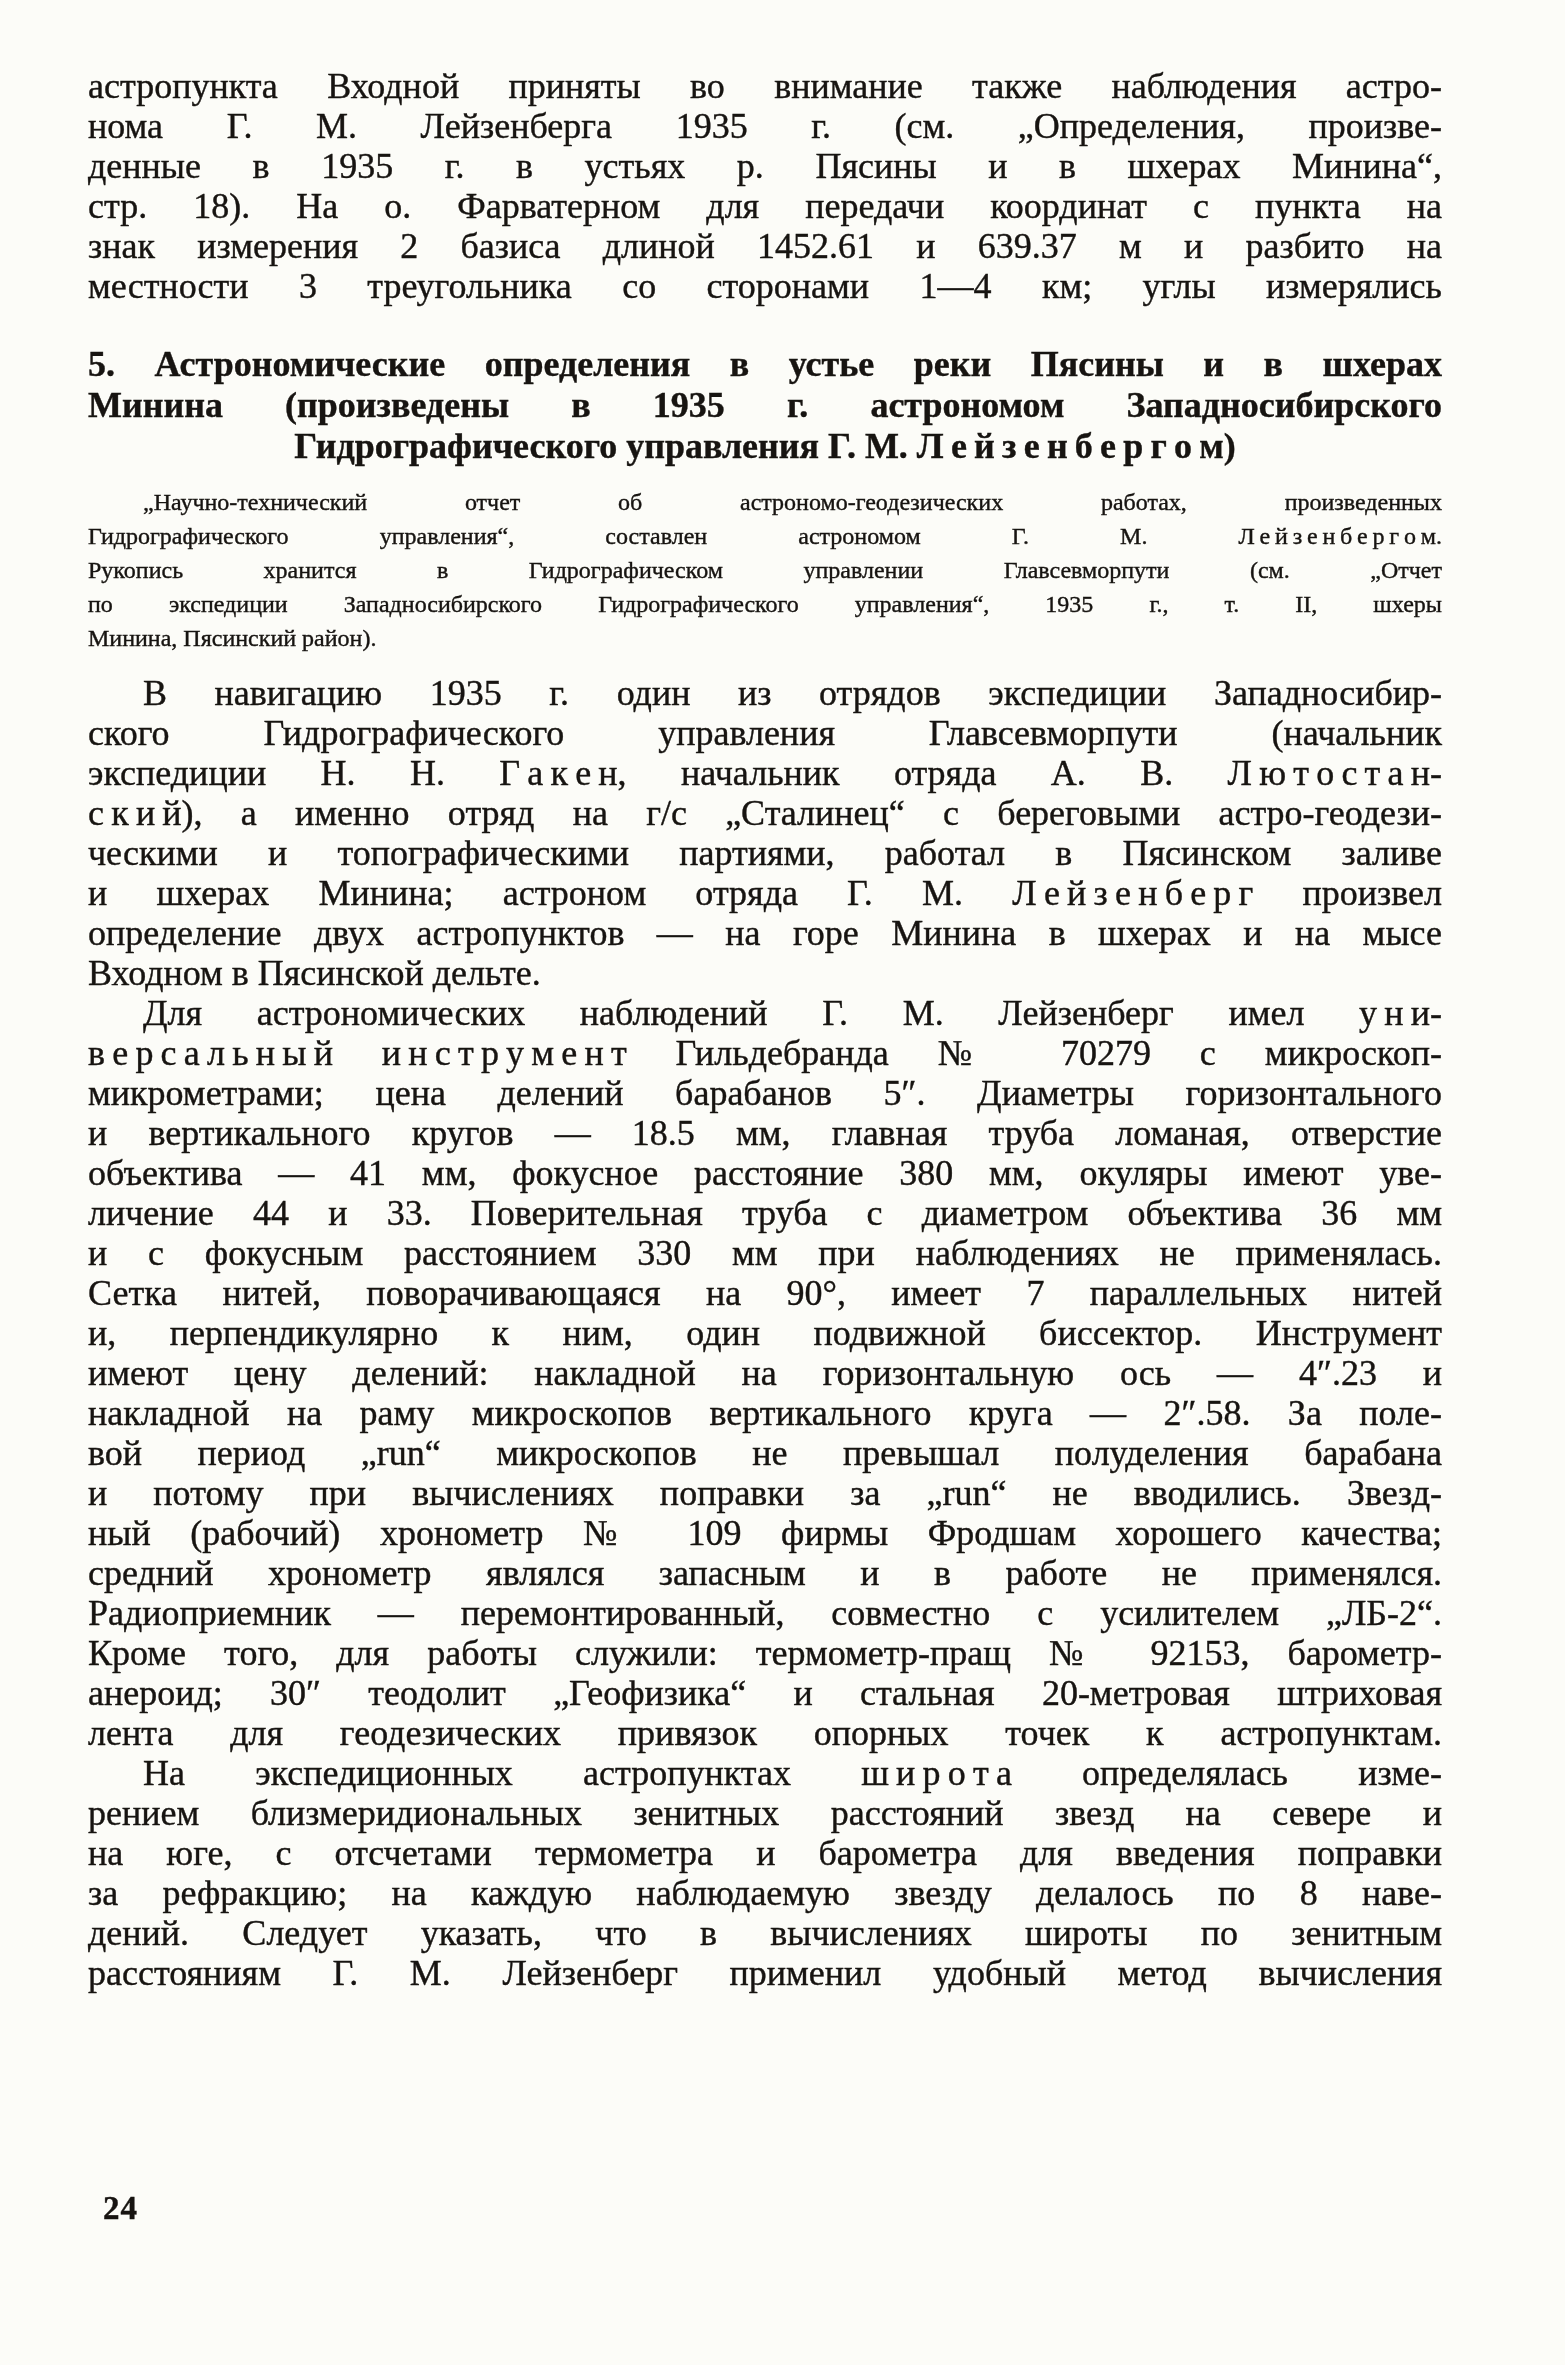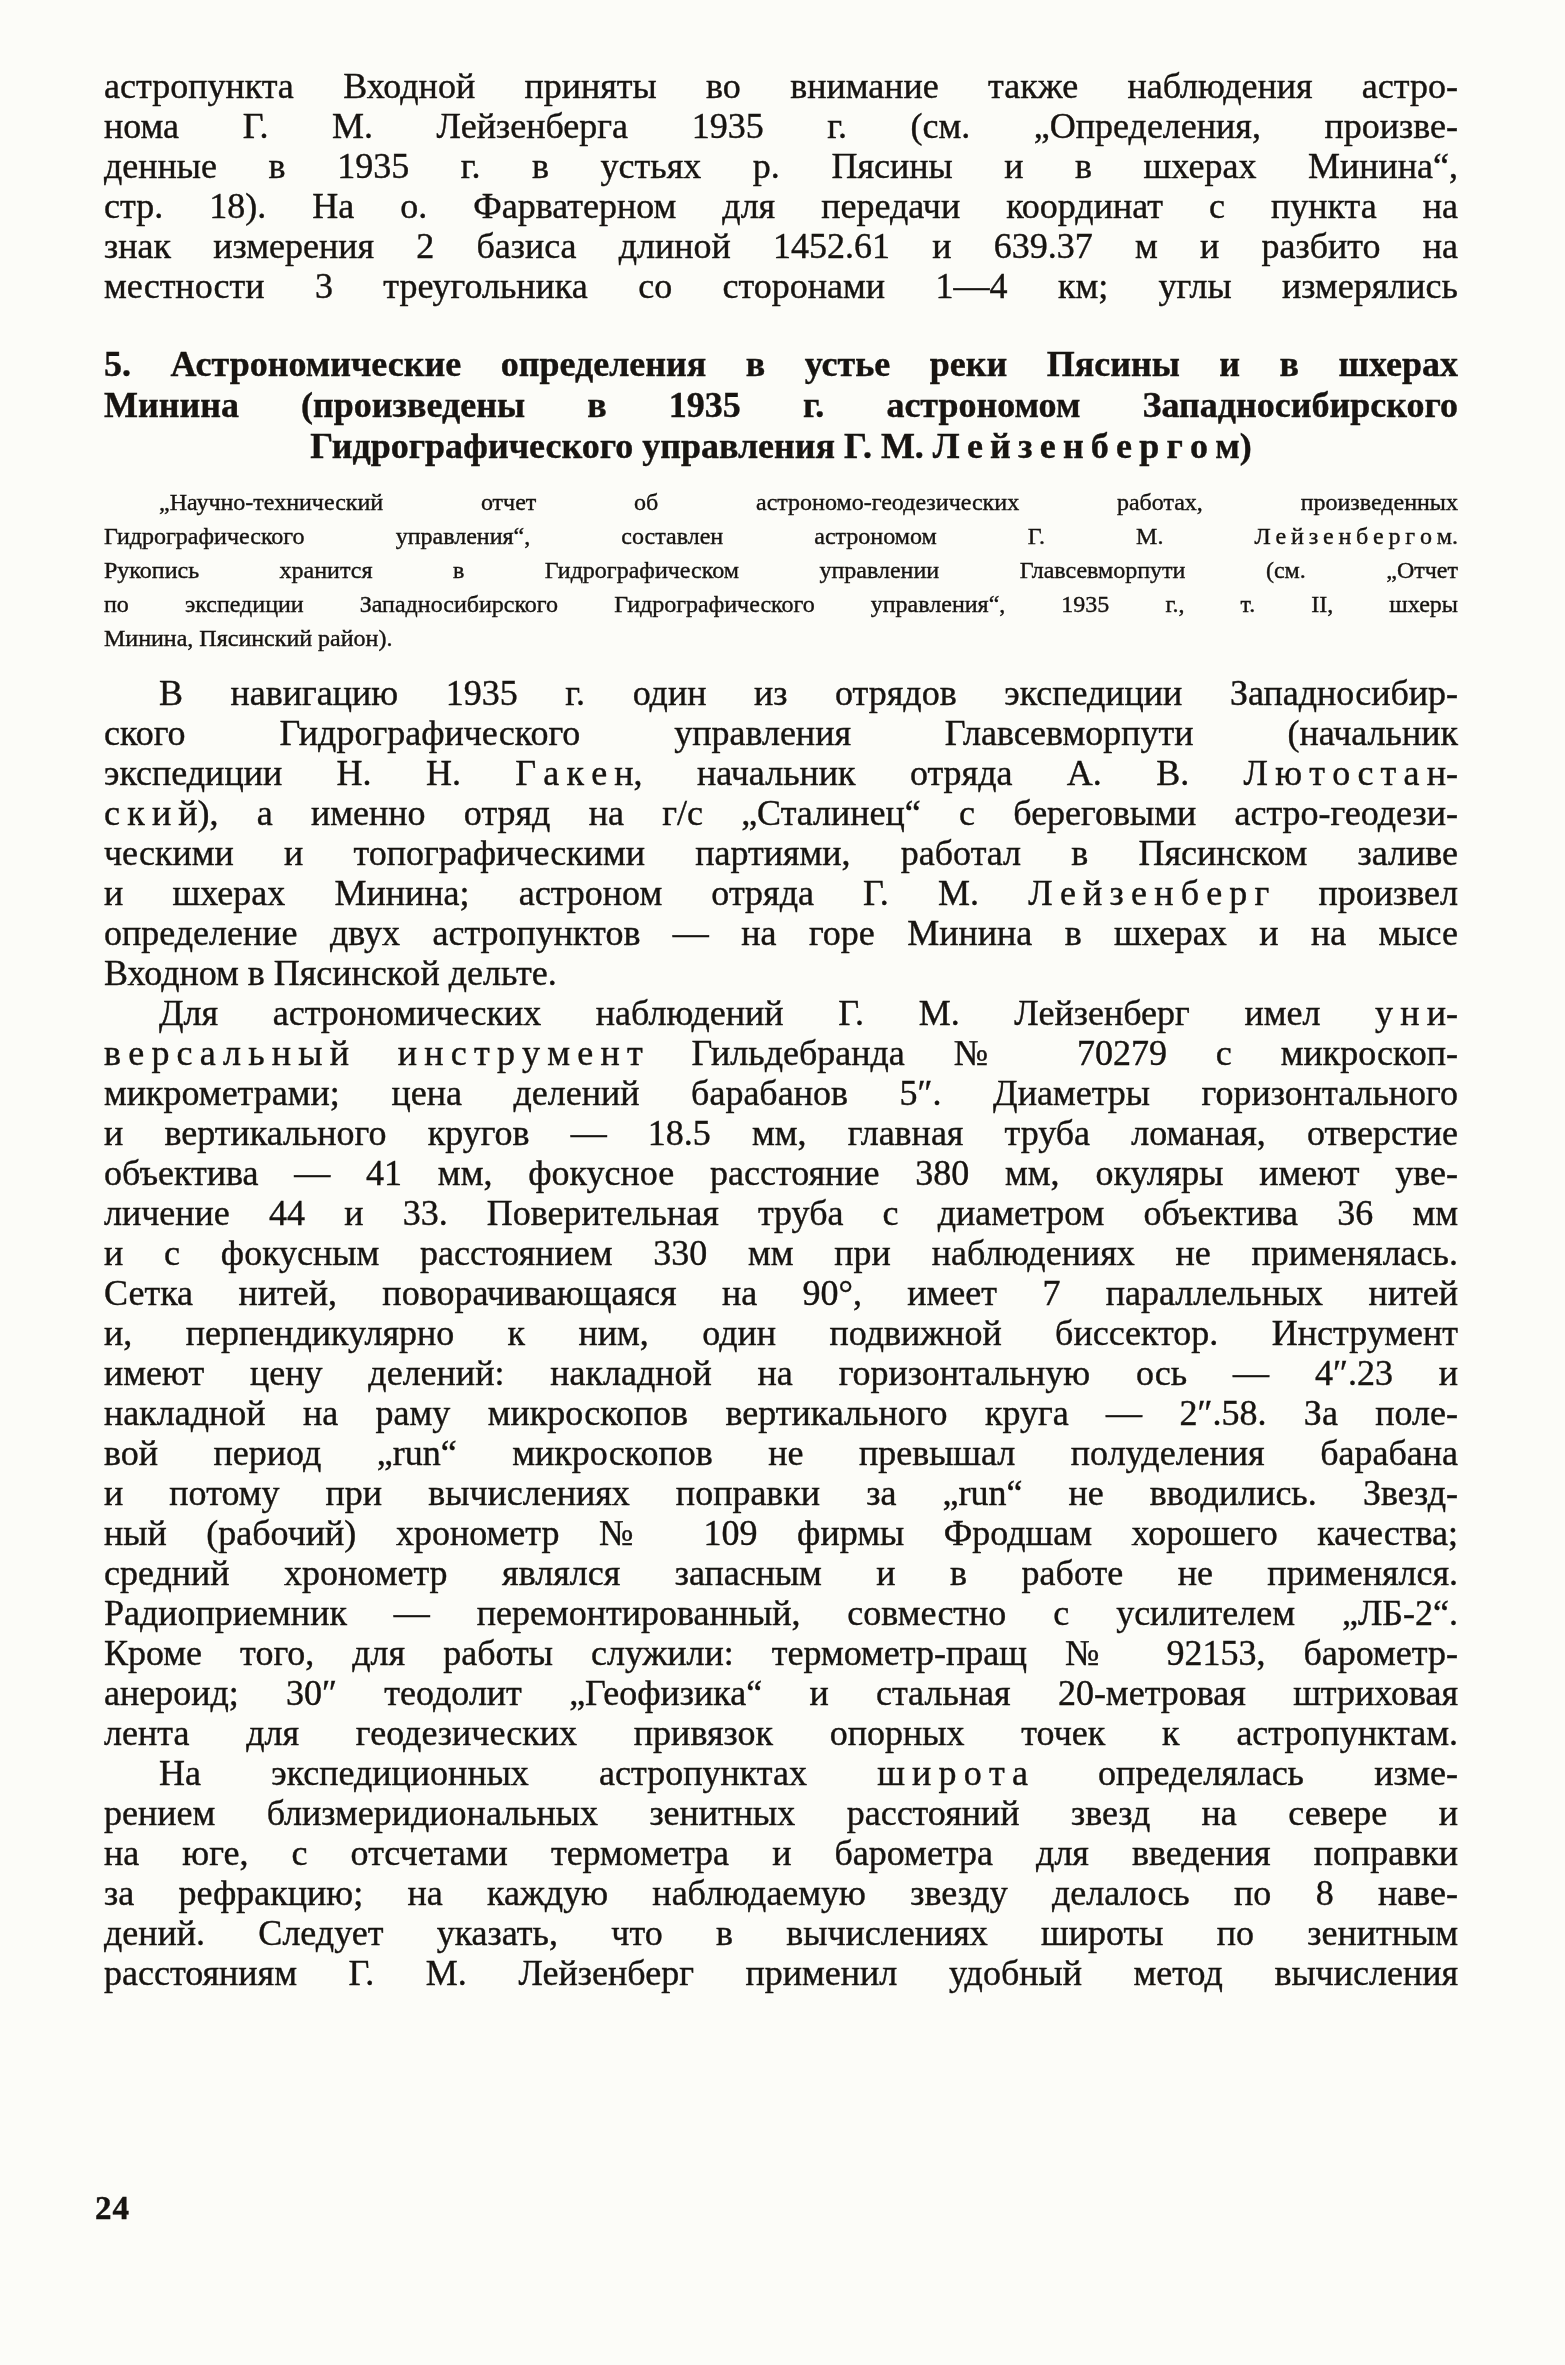--- a/index.html
+++ b/index.html
@@ -9,21 +9,21 @@
     height: 2366px;
     margin: 0 auto;
     background: #fcfcf8;
     color: #171411;
     font-family: "Liberation Serif", "DejaVu Serif", serif;
     -webkit-text-stroke: 0.4px #171411;
     overflow: hidden;
   }
   .text-col {
     position: absolute;
-    left: 104px;
+    left: 88px;
     top: 66px;
     width: 1354px;
   }
   .block { font-size: 36px; line-height: 40px; }
   .line { text-align: justify; text-align-last: justify; text-justify: inter-word; }
   .line.last { text-align-last: left; }
   .line.indent { margin-left: 55px; }
   .heading {
     font-weight: bold;
     line-height: 41px;
@@ -31,21 +31,21 @@
   }
   .heading .line.last { text-align-last: center; }
   .note {
     font-size: 24px;
     line-height: 34px;
     margin-top: 18px;
   }
   .gap-top { margin-top: 18px; }
   .page-number {
     position: absolute;
-    left: 95px;
+    left: 103px;
     top: 2190px;
     font-size: 33px;
     font-weight: bold;
     letter-spacing: 0.9px;
   }
 </style>
 </head>
 <body>
 
 <div class="page">

